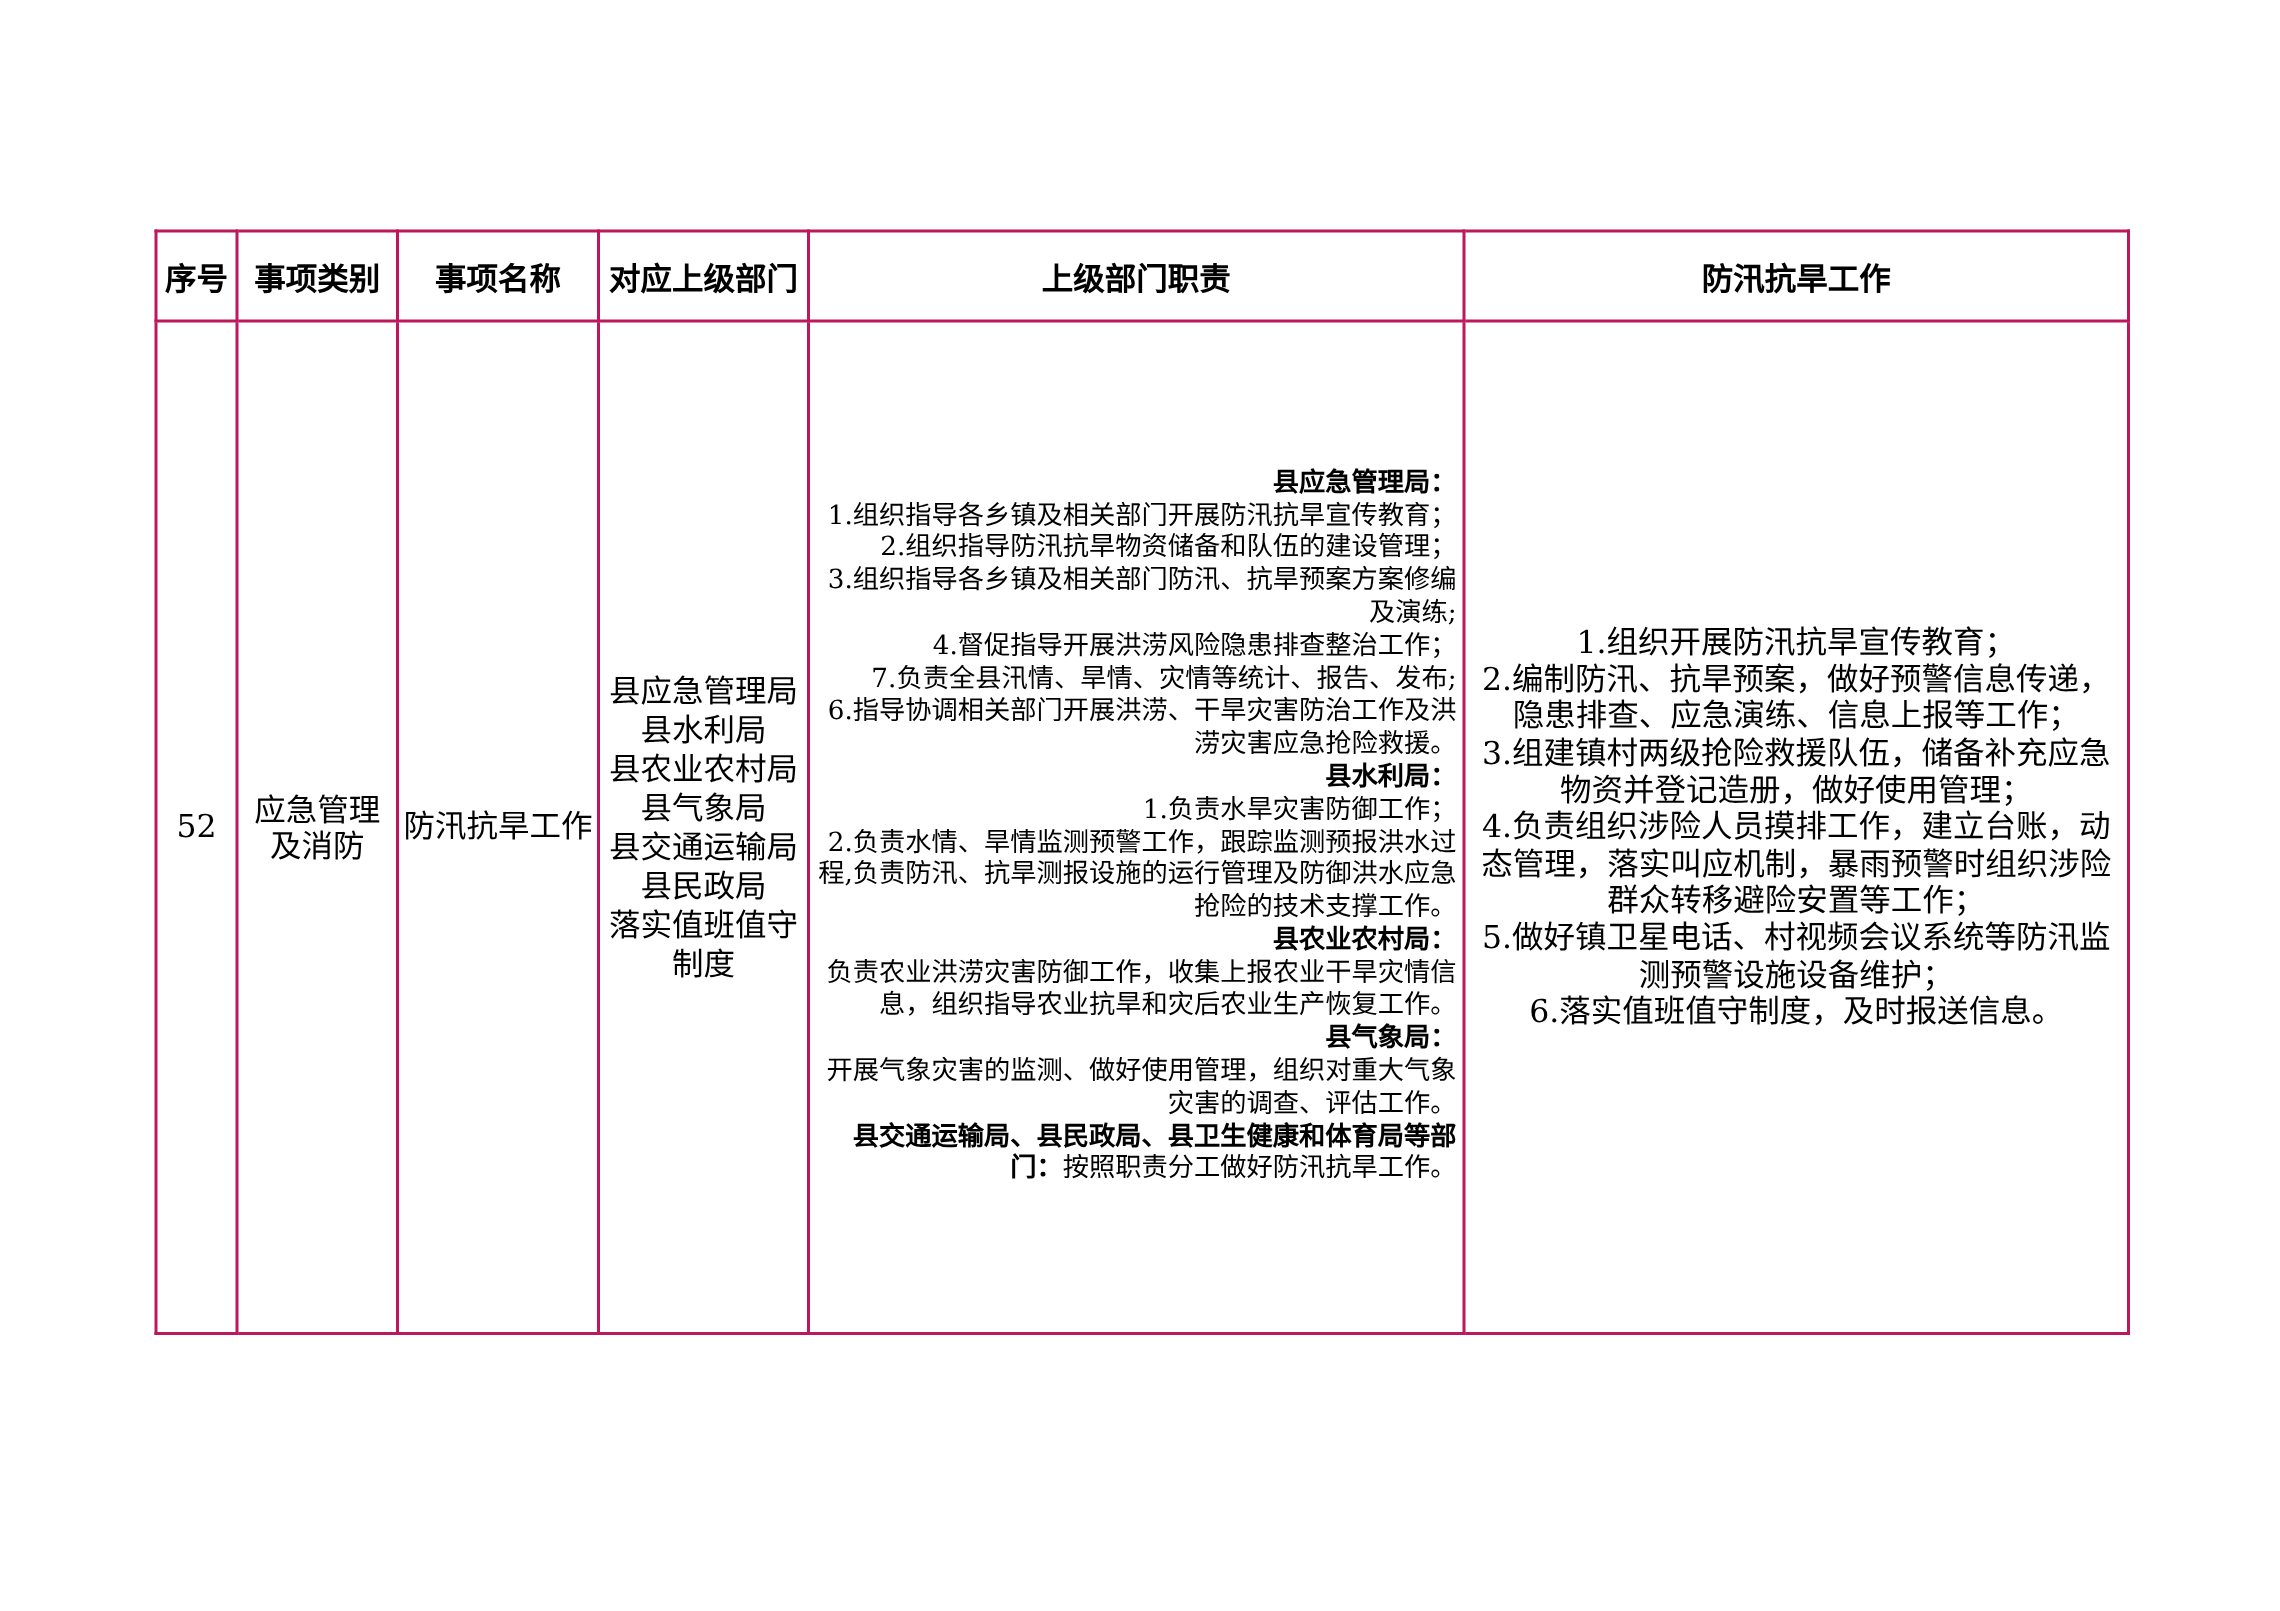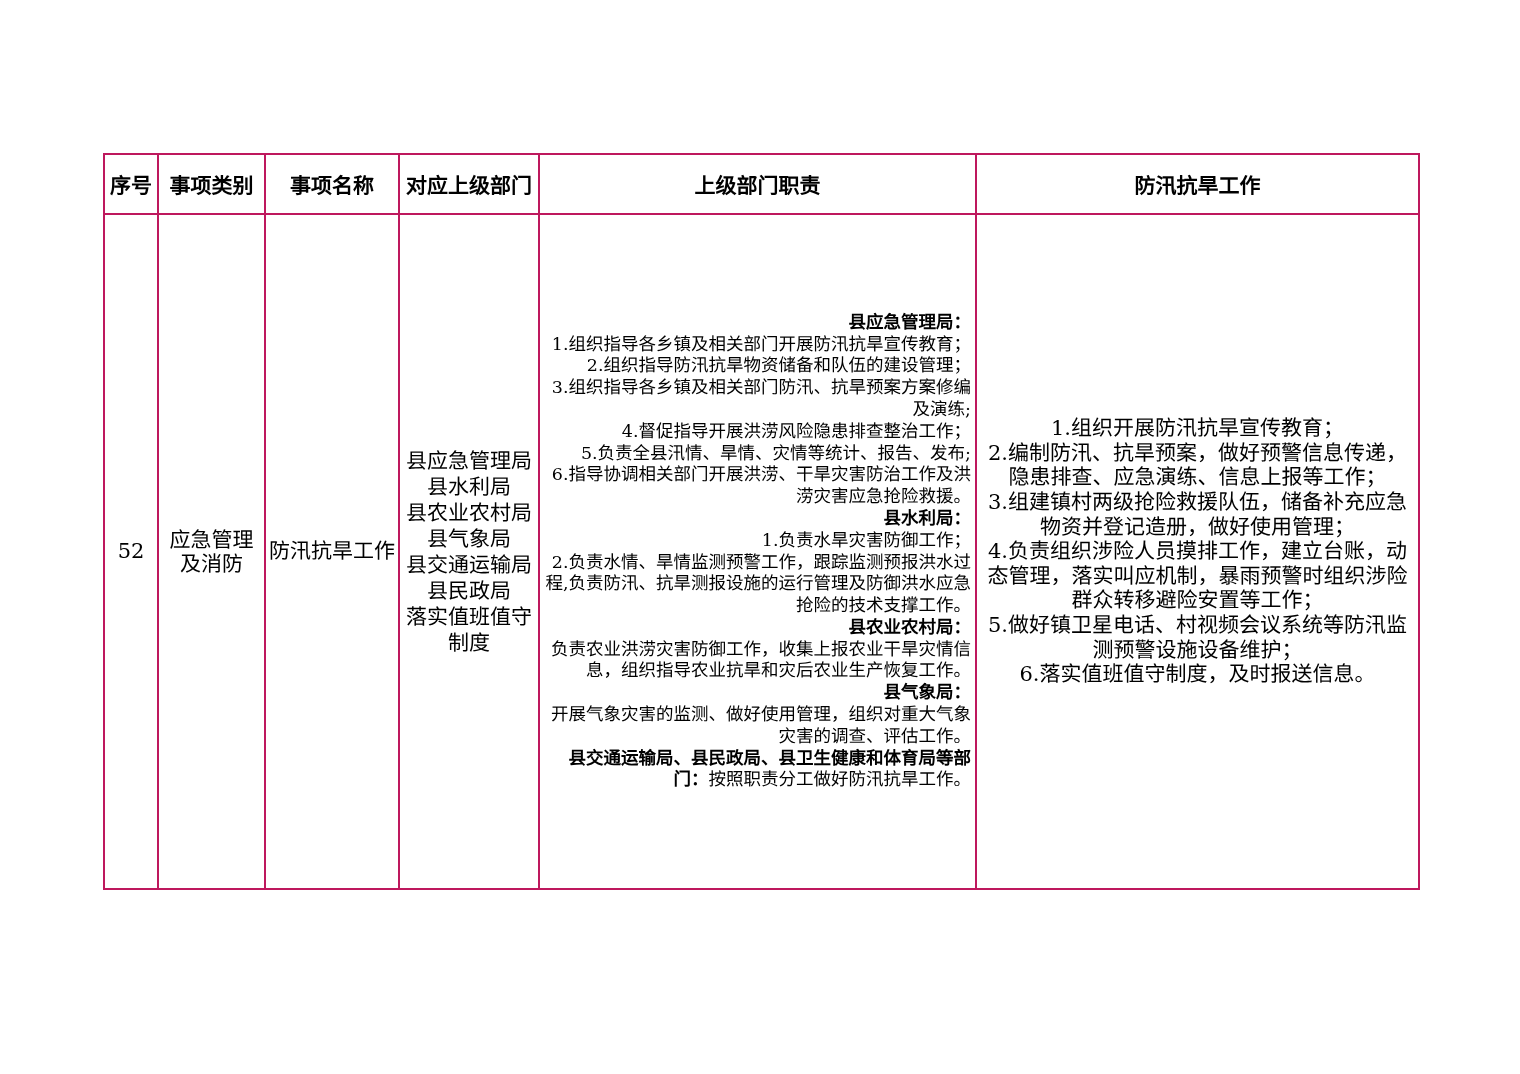--- a/index.html
+++ b/index.html
@@ -100,21 +100,21 @@
               <div>落实值班值守制度</div>
             </div>
         </td>
         <td class="duties5">
           <div id="sup-block">
               <div><span class="b">县应急管理局：</span></div>
               <div><span>1.组织指导各乡镇及相关部门开展防汛抗旱宣传教育；</span></div>
               <div><span>2.组织指导防汛抗旱物资储备和队伍的建设管理；</span></div>
               <div><span>3.组织指导各乡镇及相关部门防汛、抗旱预案方案修编及演练;</span></div>
               <div><span>4.督促指导开展洪涝风险隐患排查整治工作；</span></div>
-              <div><span>5.负责全县汛情、旱情、灾情等统计、报告、发布;</span></div>
+              <div><span>7.负责全县汛情、旱情、灾情等统计、报告、发布;</span></div>
               <div><span>6.指导协调相关部门开展洪涝、干旱灾害防治工作及洪涝灾害应急抢险救援。</span></div>
               <div><span class="b">县水利局：</span></div>
               <div><span>1.负责水旱灾害防御工作；</span></div>
               <div><span>2.负责水情、旱情监测预警工作，跟踪监测预报洪水过程,负责防汛、抗旱测报设施的运行管理及防御洪水应急抢险的技术支撑工作。</span></div>
               <div><span class="b">县农业农村局：</span></div>
               <div><span>负责农业洪涝灾害防御工作，收集上报农业干旱灾情信息，组织指导农业抗旱和灾后农业生产恢复工作。</span></div>
               <div><span class="b">县气象局：</span></div>
               <div><span>开展气象灾害的监测、做好使用管理，组织对重大气象灾害的调查、评估工作。</span></div>
               <div><span class="b">县交通运输局、县民政局、县卫生健康和体育局等部门：</span><span>按照职责分工做好防汛抗旱工作。</span></div>
             </div>

